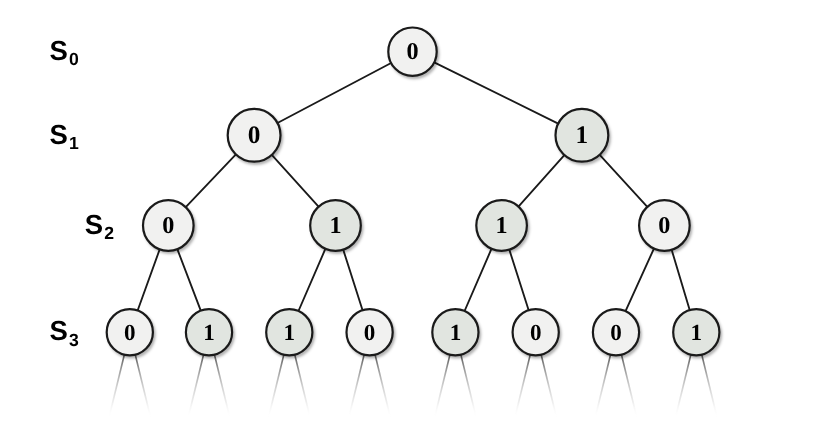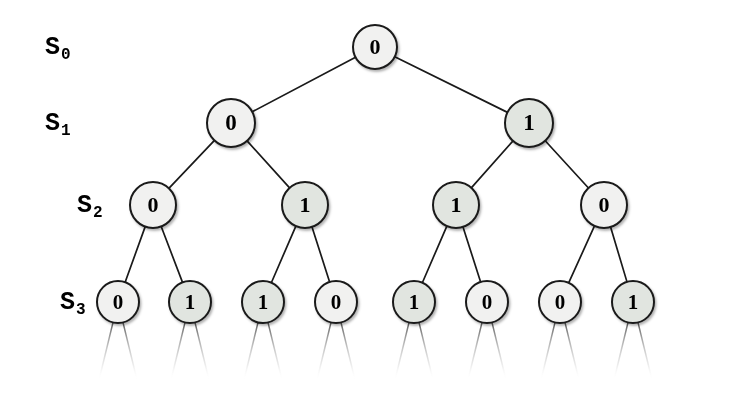--- a/index.html
+++ b/index.html
@@ -17,21 +17,21 @@
   }
   #tree-svg {
     position: absolute;
     left: 0;
     top: 0;
     width: 750px;
     height: 400px;
   }
   .level-label {
     position: absolute;
-    font-family: Liberation Mono, monospace;
+    font-family: Liberation Sans, sans-serif;
     font-weight: bold;
     font-size: 25px;
     color: #000000;
     white-space: nowrap;
     transform: translate(0, -50%);
     letter-spacing: 0px;
   }
   .level-label sub {
     font-size: 16px;
     font-weight: bold;
@@ -106,21 +106,21 @@
         <line x1="555.266611669299" y1="321.4318047260357" x2="541" y2="380" stroke="url(#stubFade)" stroke-width="1.5" stroke-linecap="round"></line>
         <line x1="564.733388330701" y1="321.4318047260357" x2="579" y2="380" stroke="url(#stubFade)" stroke-width="1.5" stroke-linecap="round"></line>
         <line x1="628.266611669299" y1="321.4318047260357" x2="614" y2="380" stroke="url(#stubFade)" stroke-width="1.5" stroke-linecap="round"></line>
         <line x1="637.733388330701" y1="321.4318047260357" x2="652" y2="380" stroke="url(#stubFade)" stroke-width="1.5" stroke-linecap="round"></line>
       </g>
   </svg>
   <div id="labels-layer">
       <div class="level-label" style="left: 45px; top: 47px;"><span>S</span><sub>0</sub></div>
       <div class="level-label" style="left: 45px; top: 123px;"><span>S</span><sub>1</sub></div>
       <div class="level-label" style="left: 45px; top: 205px; margin-left: 32px;"><span>S</span><sub>2</sub></div>
-      <div class="level-label" style="left: 60px; top: 302px;"><span>S</span><sub>3</sub></div>
+      <div class="level-label" style="left: 45px; top: 302px;"><span>S</span><sub>3</sub></div>
     </div>
   <div id="nodes-layer">
       <div class="node node-root node-0" style="left: 375px; top: 47px;">
         <span>0</span>
       </div>
       <div class="node node-s1 node-0" style="left: 231px; top: 123px;">
         <span>0</span>
       </div>
       <div class="node node-s1 node-1" style="left: 529px; top: 123px;">
         <span>1</span>

